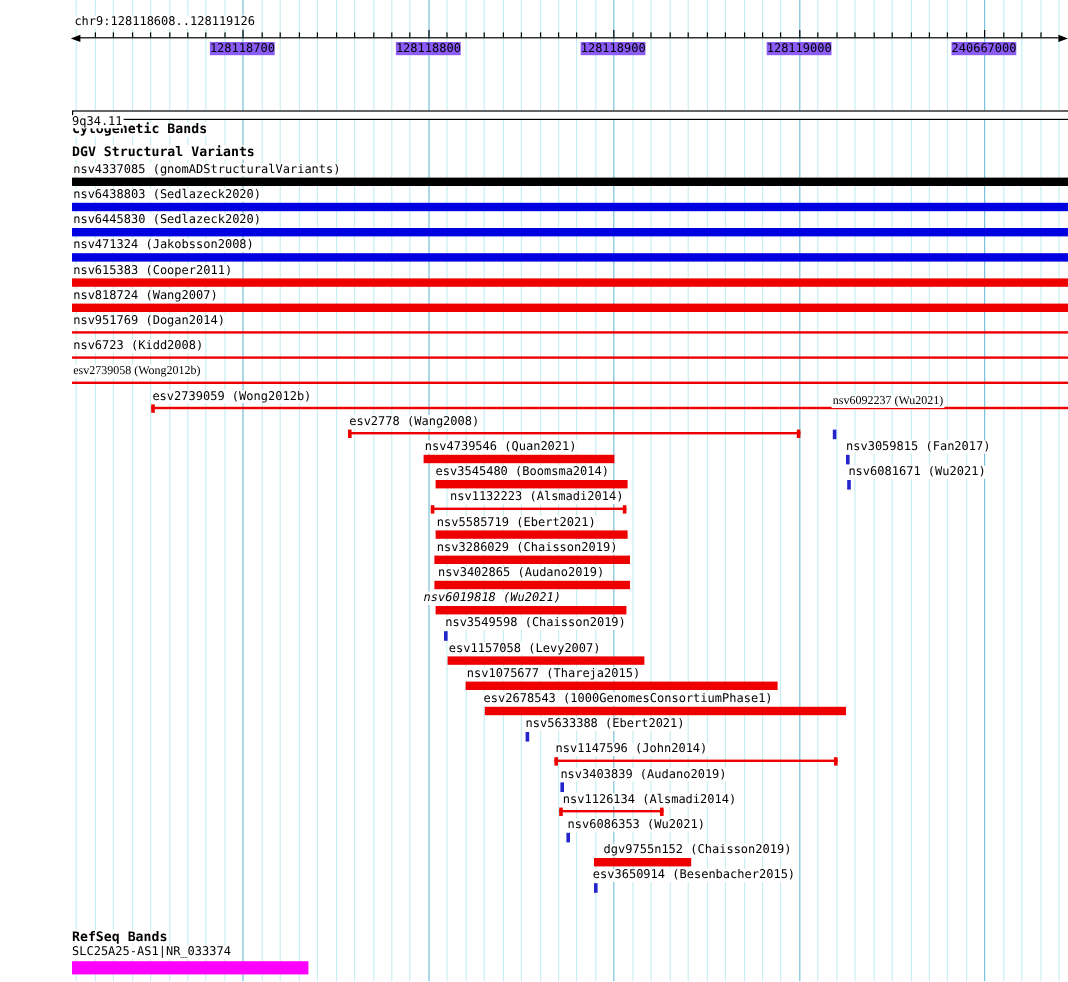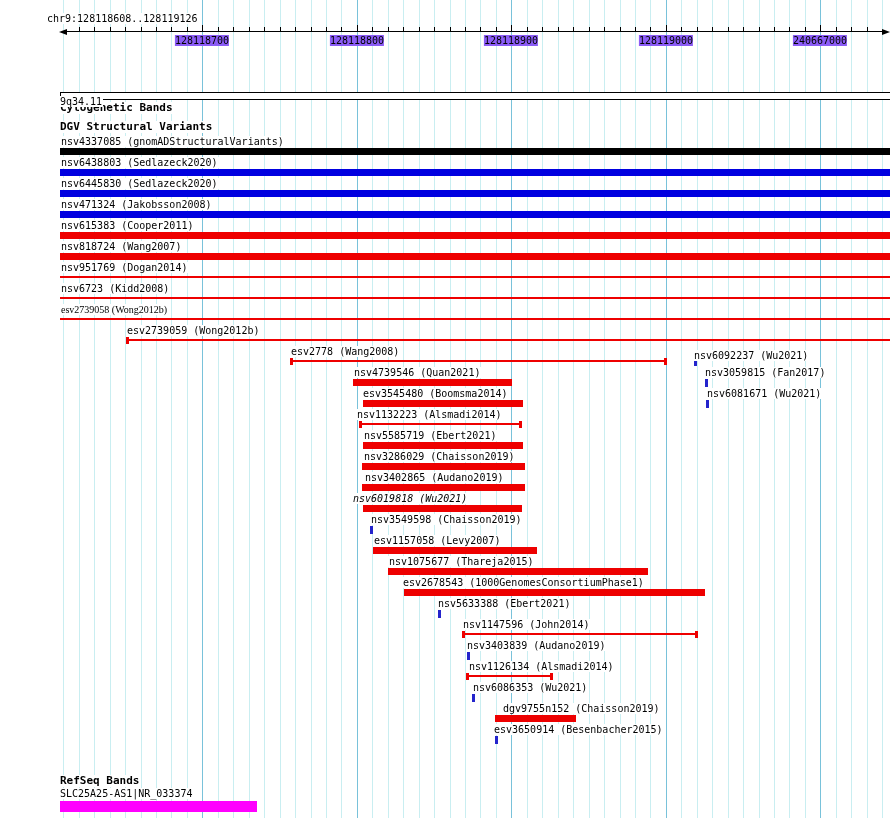--- a/index.html
+++ b/index.html
@@ -86,21 +86,21 @@
       <div class="grid" style="left: 774px; background: rgb(201, 238, 241);"></div>
       <div class="grid" style="left: 789.4px; background: rgb(201, 238, 241);"></div>
       <div class="grid" style="left: 804.9px; background: rgb(201, 238, 241);"></div>
       <div class="grid" style="left: 820.3px; background: rgb(121, 194, 218);"></div>
       <div class="grid" style="left: 835.8px; background: rgb(201, 238, 241);"></div>
       <div class="grid" style="left: 851.2px; background: rgb(201, 238, 241);"></div>
       <div class="grid" style="left: 866.7px; background: rgb(201, 238, 241);"></div>
       <div class="grid" style="left: 882.1px; background: rgb(201, 238, 241);"></div>
     </div>
 
-  <div class="lbl" style="left:46px;top:13px;">chr9:128118608..128119126</div>
+  <div class="lbl" style="left:61px;top:13px;">chr9:128118608..128119126</div>
 
   <div id="ruler">
     <div class="ruler-line" style="left:66px;top:31px;width:816px;"></div>
     <div class="arrow arrow-left" style="left:59px;top:29px;"></div>
     <div class="arrow arrow-right" style="left:882px;top:29px;"></div>
     <div id="ruler-ticks">
         <div class="ruler-tick" style="left: 78.8px; height: 4px; top: 27px;"></div>
         <div class="ruler-tick" style="left: 94.2px; height: 4px; top: 27px;"></div>
         <div class="ruler-tick" style="left: 109.6px; height: 4px; top: 27px;"></div>
         <div class="ruler-tick" style="left: 125.1px; height: 4px; top: 27px;"></div>
@@ -189,31 +189,31 @@
         <div class="glyph" style="left: 60px; top: 297px; width: 830px; height: 2px; background: rgb(238, 0, 0);"></div>
         <div class="lbl" style="left: 60px; top: 304px; font-family: Liberation Serif, serif;">esv2739058 (Wong2012b)</div>
         <div class="glyph" style="left: 60px; top: 318px; width: 830px; height: 2px; background: rgb(238, 0, 0);"></div>
         <div class="lbl" style="left: 126px; top: 325px;">esv2739059 (Wong2012b)</div>
         <div class="glyph" style="left: 126px; top: 339px; width: 764px; height: 2px; background: rgb(238, 0, 0);"></div>
         <div class="glyph" style="left: 126px; top: 337px; width: 3px; height: 7px; background: rgb(238, 0, 0);"></div>
         <div class="lbl" style="left: 290px; top: 346px;">esv2778 (Wang2008)</div>
         <div class="glyph" style="left: 290px; top: 360px; width: 377px; height: 2px; background: rgb(238, 0, 0);"></div>
         <div class="glyph" style="left: 290px; top: 358px; width: 3px; height: 7px; background: rgb(238, 0, 0);"></div>
         <div class="glyph" style="left: 664px; top: 358px; width: 3px; height: 7px; background: rgb(238, 0, 0);"></div>
-        <div class="lbl" style="left: 693px; top: 350px;">nsv6092237 (Wu2021)</div>
+        <div class="lbl" style="left: 693px; top: 329px; font-family: Liberation Serif, serif;">nsv6092237 (Wu2021)</div>
         <div class="glyph" style="left: 694px; top: 358px; width: 3px; height: 8px; background: rgb(36, 36, 204);"></div>
         <div class="lbl" style="left: 353px; top: 367px;">nsv4739546 (Quan2021)</div>
         <div class="glyph" style="left: 353px; top: 379px; width: 159px; height: 7px; background: rgb(238, 0, 0);"></div>
         <div class="lbl" style="left: 704px; top: 367px;">nsv3059815 (Fan2017)</div>
         <div class="glyph" style="left: 705px; top: 379px; width: 3px; height: 8px; background: rgb(36, 36, 204);"></div>
         <div class="lbl" style="left: 362px; top: 388px;">esv3545480 (Boomsma2014)</div>
         <div class="glyph" style="left: 363px; top: 400px; width: 160px; height: 7px; background: rgb(238, 0, 0);"></div>
         <div class="lbl" style="left: 706px; top: 388px;">nsv6081671 (Wu2021)</div>
         <div class="glyph" style="left: 706px; top: 400px; width: 3px; height: 8px; background: rgb(36, 36, 204);"></div>
-        <div class="lbl" style="left: 356px; top: 409px;">nsv1132223 (Alsmadi2014)</div>
+        <div class="lbl" style="left: 374px; top: 409px;">nsv1132223 (Alsmadi2014)</div>
         <div class="glyph" style="left: 359px; top: 423px; width: 163px; height: 2px; background: rgb(238, 0, 0);"></div>
         <div class="glyph" style="left: 359px; top: 421px; width: 3px; height: 7px; background: rgb(238, 0, 0);"></div>
         <div class="glyph" style="left: 519px; top: 421px; width: 3px; height: 7px; background: rgb(238, 0, 0);"></div>
         <div class="lbl" style="left: 363px; top: 430px;">nsv5585719 (Ebert2021)</div>
         <div class="glyph" style="left: 363px; top: 442px; width: 160px; height: 7px; background: rgb(238, 0, 0);"></div>
         <div class="lbl" style="left: 363px; top: 451px;">nsv3286029 (Chaisson2019)</div>
         <div class="glyph" style="left: 362px; top: 463px; width: 163px; height: 7px; background: rgb(238, 0, 0);"></div>
         <div class="lbl" style="left: 364px; top: 472px;">nsv3402865 (Audano2019)</div>
         <div class="glyph" style="left: 362px; top: 484px; width: 163px; height: 7px; background: rgb(238, 0, 0);"></div>
         <div class="lbl" style="left: 352px; top: 493px; font-style: italic;">nsv6019818 (Wu2021)</div>

